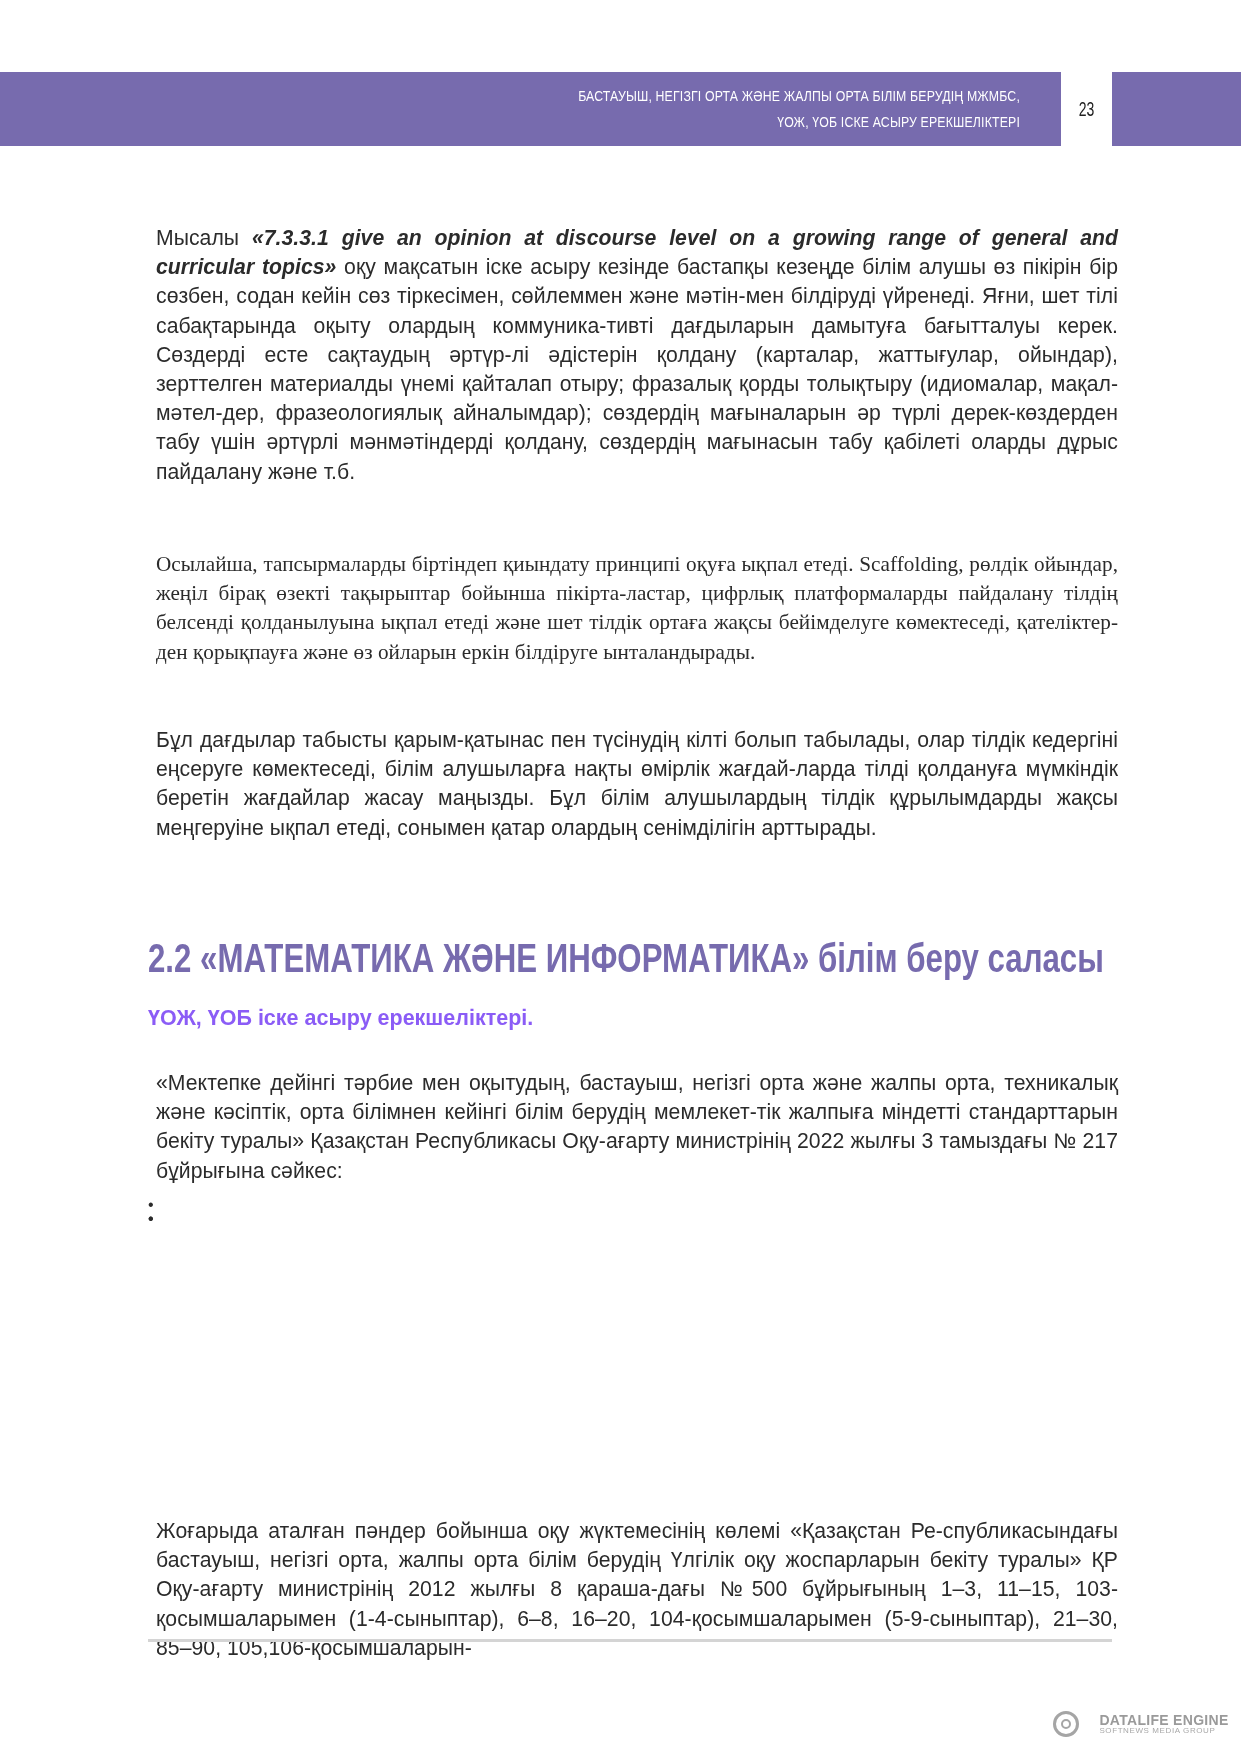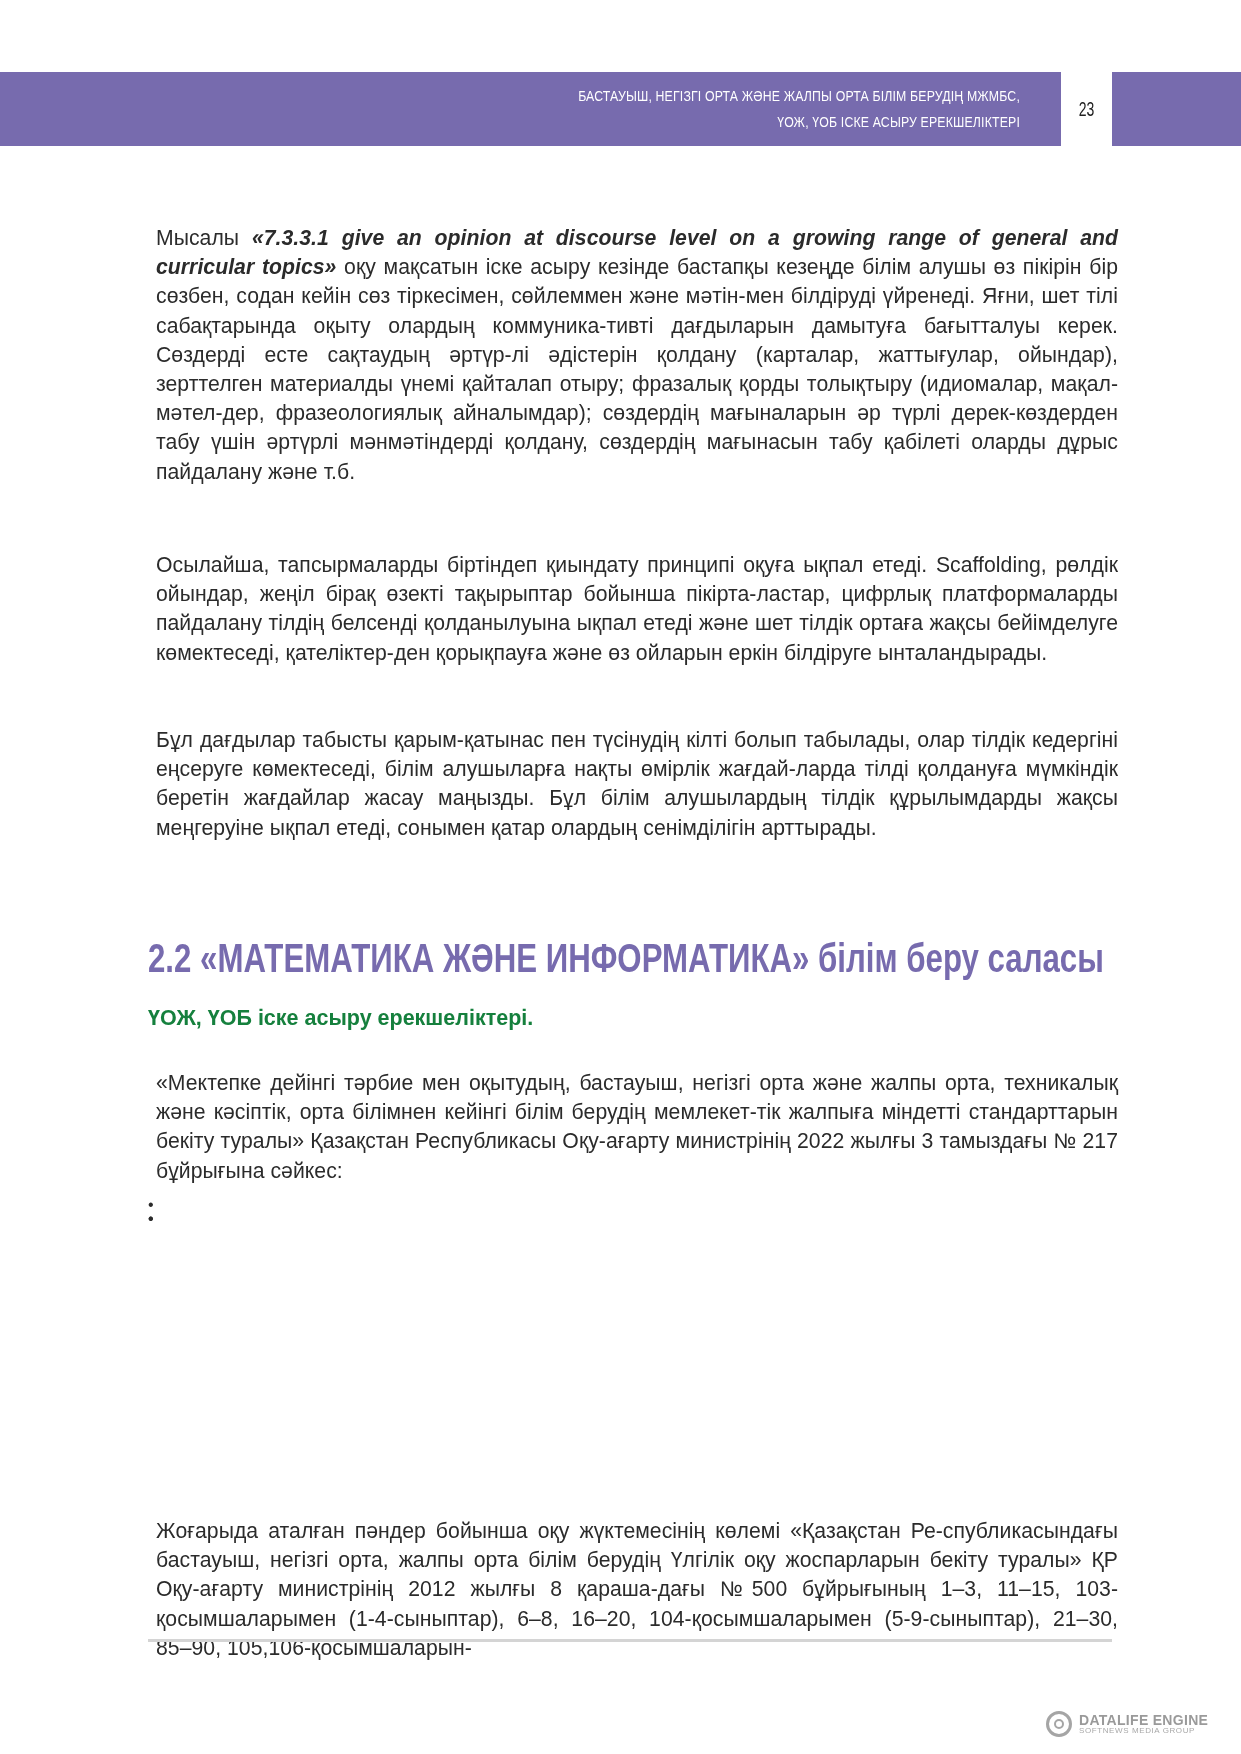--- a/index.html
+++ b/index.html
@@ -47,41 +47,41 @@
     font-size: 21.2px;
     line-height: 29.2px;
     text-align: justify;
     color: #2b2b2b;
     letter-spacing: 0.05px;
   }
   p.body em.quote {
     font-style: italic; font-weight: bold; color: #2b2b2b;
   }
   .p1 { position: absolute; top: 0; left: 0; width: 962px; }
-  .p2 { position: absolute; top: 327px; left: 0; width: 962px; }
+  .p2 { position: absolute; top: 327px; left: 0; width: 962px; font-family: Liberation Serif, serif; }
   .p3 { position: absolute; top: 502px; left: 0; width: 962px; }
   .section-heading {
     position: absolute; left: 148px; top: 932px; width: 980px;
     margin: 0;
     color: #776bae;
     font-family: "Liberation Sans Narrow", "Liberation Sans", sans-serif;
     font-weight: bold;
     font-size: 40px;
     line-height: 52px;
     white-space: nowrap;
     transform: scaleX(0.78);
     transform-origin: left center;
   }
   .subheading {
     position: absolute; left: 148px; top: 1003px;
     margin: 0;
     font-weight: bold;
     font-size: 21.5px;
     line-height: 30px;
-    color: #15803d;
+    color: #8b5cf6;
   }
   .p4 { position: absolute; top: 1060px; left: 148px; width: 962px; }
   .bullets {
     position: absolute; left: 148px; top: 1190px; width: 964px;
     margin: 0; padding: 0; list-style: none;
   }
   .bullets li {
     position: relative;
     padding-left: 37px;
     font-size: 21.2px;
@@ -95,22 +95,23 @@
     width: 12px; text-align: left;
     font-size: 16px;
   }
   .p5 { position: absolute; top: 1508px; left: 148px; width: 962px; }
   .footer-rule {
     position: absolute; left: 148px; top: 1639px; width: 964px; height: 3px;
     background: #d4d4d4;
   }
   .watermark {
     position: absolute; left: 1046px; top: 1706px; width: 190px; height: 36px;
-    display: flex; align-items: center; gap: 7px;
+    display: flex; align-items: center; gap: 20px;
     color: #9a9a9a;
+    justify-content: center;
   }
   .watermark .wm-icon {
     width: 26px; height: 26px; border-radius: 50%;
     border: 3px solid #a5a5a5; box-sizing: border-box;
     position: relative;
   }
   .watermark .wm-icon::after {
     content: ""; position: absolute; left: 5px; top: 5px;
     width: 10px; height: 10px; border-radius: 50%;
     border: 2px solid #a5a5a5; box-sizing: border-box;

